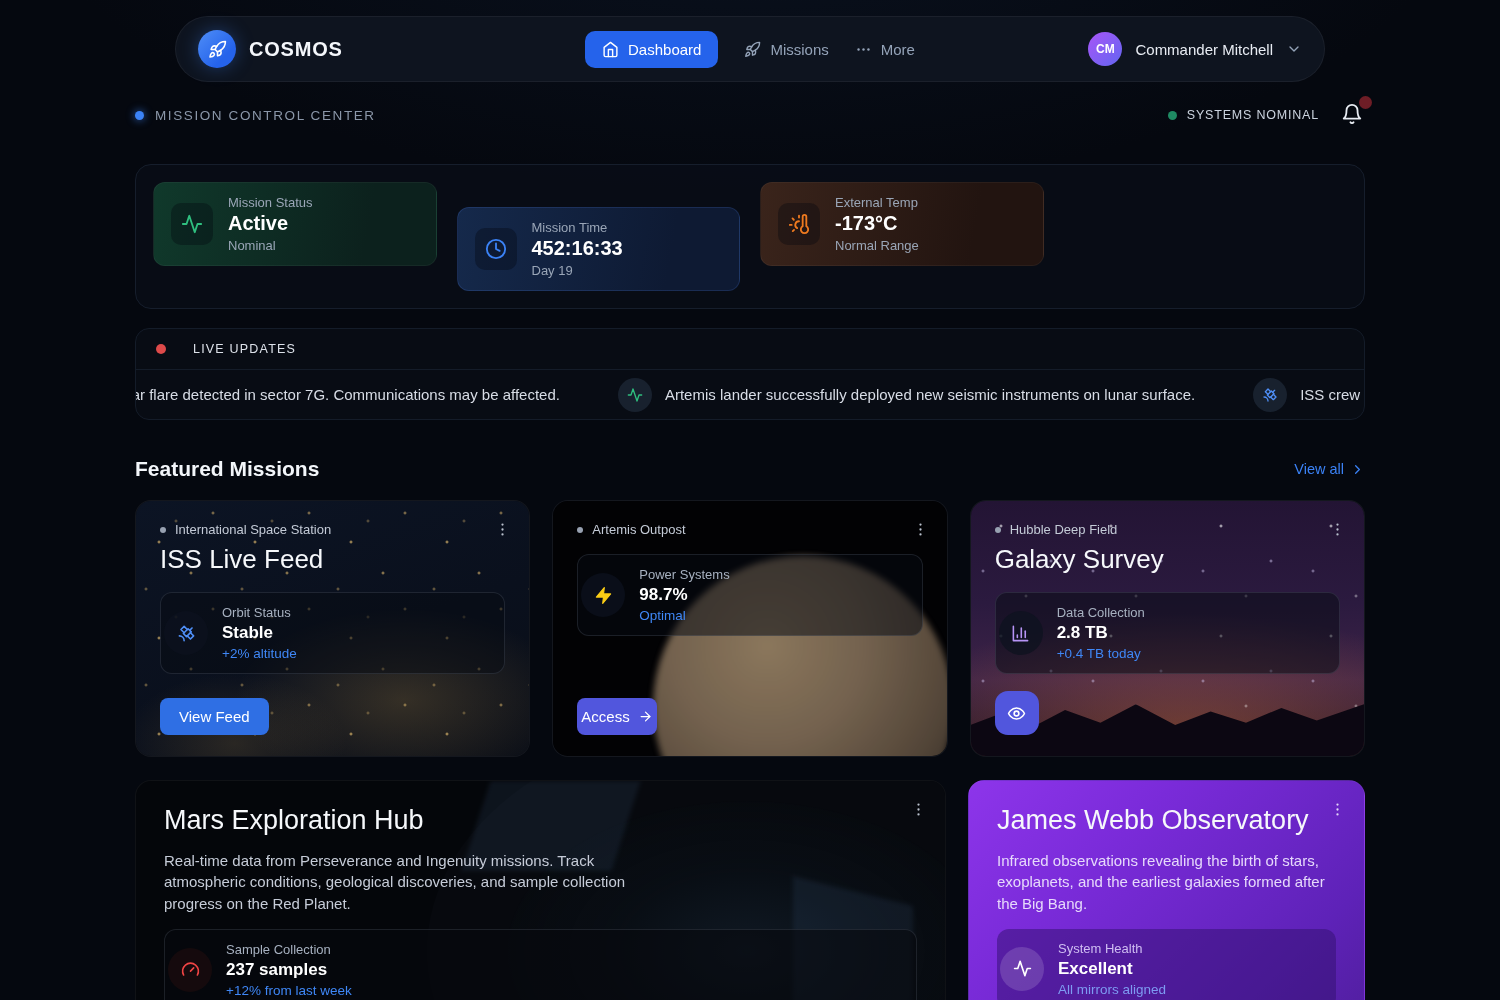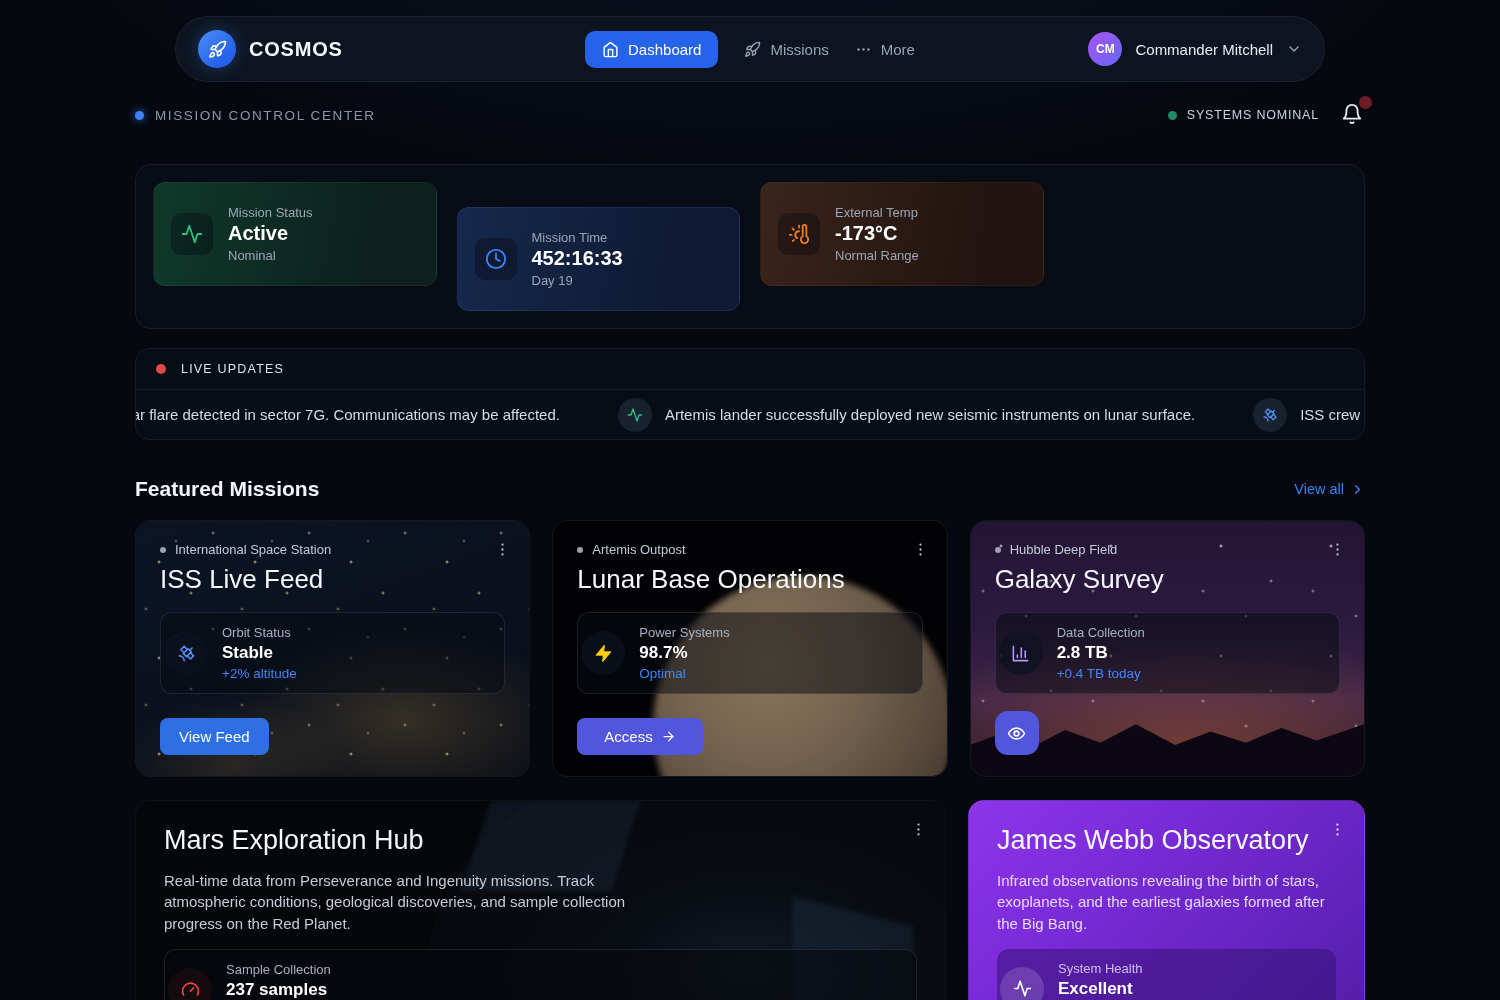--- a/index.html
+++ b/index.html
@@ -51,42 +51,42 @@
   .bell-wrap { position:relative; width:24px; height:24px; color:#e8ecf3; cursor:pointer; }
   .bell-badge { position:absolute; top:-7px; right:-7px; width:13px; height:13px; border-radius:50%; background:#6e1d26; }
 
   
   .stats-panel {
     margin-top:37px; padding:17px; border-radius:16px;
     border:1px solid #161e2c; background:rgba(14,20,33,0.35);
     display:grid; grid-template-columns:repeat(4,1fr); gap:20px;
   }
   .stat-card {
-    height:104px; border-radius:12px; padding:0 17px;
+    height:84px; border-radius:12px; padding:0 17px;
     display:flex; align-items:center; gap:15px;
     border:1px solid rgba(255,255,255,0.045);
   }
   .stat-card.green  { background:linear-gradient(100deg,#10392b 0%, #0c211d 75%); }
   .stat-card.blue   { background:linear-gradient(100deg,#15294b 0%, #0e1a33 75%); border-color:rgba(96,140,255,0.16);margin-top:25px;}
   .stat-card.orange { background:linear-gradient(100deg,#3a241b 0%, #221410 75%); }
   .stat-card.purple { background:linear-gradient(100deg,#2e2249 0%, #1b142c 75%); }
   .stat-icon {
     width:42px; height:42px; border-radius:10px; flex:0 0 auto;
     background:rgba(3,7,13,0.35); display:grid; place-items:center;
   }
   .stat-label { font-size:13px; color:#9aa6b7; }
   .stat-value { font-size:20px; font-weight:bold; color:#fff; margin:2px 0 3px; }
   .stat-sub { font-size:13px; color:#9aa6b7; }
 
   
   .live-panel {
     margin-top:19px; border-radius:14px; overflow:hidden;
     border:1px solid #141c29; background:rgba(11,16,26,0.5);
   }
-  .live-header { display:flex; align-items:center; gap:15px; padding:13px 20px; border-bottom:1px solid #141c29; }
+  .live-header { display:flex; align-items:center; gap:27px; padding:13px 20px; border-bottom:1px solid #141c29; }
   .dot-red { width:10px; height:10px; background:#dd4a4a; }
   .live-title { font-size:12.5px; letter-spacing:1.2px; color:#dde2ea; }
   .ticker { height:49px; display:flex; align-items:center; overflow:hidden; white-space:nowrap; }
   .ticker-item { display:flex; align-items:center; gap:13px; margin-right:58px; font-size:15px; color:#d8dde6; flex:0 0 auto; }
   .ticker-item.first { margin-left:-26px; }
   .ticker-icon {
     width:34px; height:34px; border-radius:50%; background:#18212e;
     display:grid; place-items:center; flex:0 0 auto;
   }
 
@@ -111,21 +111,21 @@
     background:rgba(8,12,20,0.52); border:1px solid rgba(148,163,184,0.16);
     border-radius:12px; padding:12px 3px;
   }
   .mini-stat-icon { width:44px; height:44px; border-radius:50%; background:rgba(13,18,30,0.72); display:grid; place-items:center; flex:0 0 auto; }
   .mini-label { font-size:13px; color:#a7b1c0; }
   .mini-value { font-size:17px; font-weight:600; color:#fff; margin:3px 0 3px; }
   .mini-sub { font-size:13.5px; color:#3f87f6; }
   .card-action { position:absolute; left:24px; bottom:21px; z-index:3; }
   .btn { display:inline-flex; align-items:center; gap:8px; border:none; cursor:pointer; color:#fff; font-size:15px; font-family:inherit; }
   .btn-blue { background:#2f6fe4; border-radius:8px; padding:10px 19px; }
-  .btn-indigo { background:#5156dd; border-radius:8px; padding:10px 27px; }
+  .btn-indigo { background:#5156dd; border-radius:8px; padding:10px 4px; }
   .btn-eye { width:44px; height:44px; border-radius:13px; background:#5156dd; display:grid; place-items:center; }
 
   
   .bg-iss {
     background-image:
       radial-gradient(1.5px 1.5px at 23px 41px, rgba(232,192,112,0.95), transparent 2px),
       radial-gradient(1px 1px at 77px 12px, rgba(232,192,112,0.75), transparent 2px),
       radial-gradient(1.3px 1.3px at 55px 72px, rgba(232,192,112,0.85), transparent 2px),
       radial-gradient(1px 1px at 10px 88px, rgba(232,192,112,0.6), transparent 2px),
       radial-gradient(1px 1px at 40px 20px, rgba(232,192,112,0.5), transparent 2px),
@@ -402,21 +402,20 @@
             <circle cx="12" cy="5" r="1.6"></circle>
             <circle cx="12" cy="12" r="1.6"></circle>
             <circle cx="12" cy="19" r="1.6"></circle>
           </svg>
         </span>
       <div class="card-inner">
         <div class="card-tag">
             <span class="dot dot-tag"></span>
             <span>Artemis Outpost</span>
           </div>
-        <div class="card-title">Lunar Base Operations</div>
         <div class="mini-stat">
           <span class="mini-stat-icon">
               <svg width="19" height="19" viewBox="0 0 24 24" fill="#facc15" stroke="#facc15" stroke-width="1.5" stroke-linejoin="round">
                 <polygon points="13 2 3 14 12 14 11 22 21 10 12 10"></polygon>
               </svg>
             </span>
           <div>
             <div class="mini-label">Power Systems</div>
             <div class="mini-value">98.7%</div>
             <div class="mini-sub">Optimal</div>

